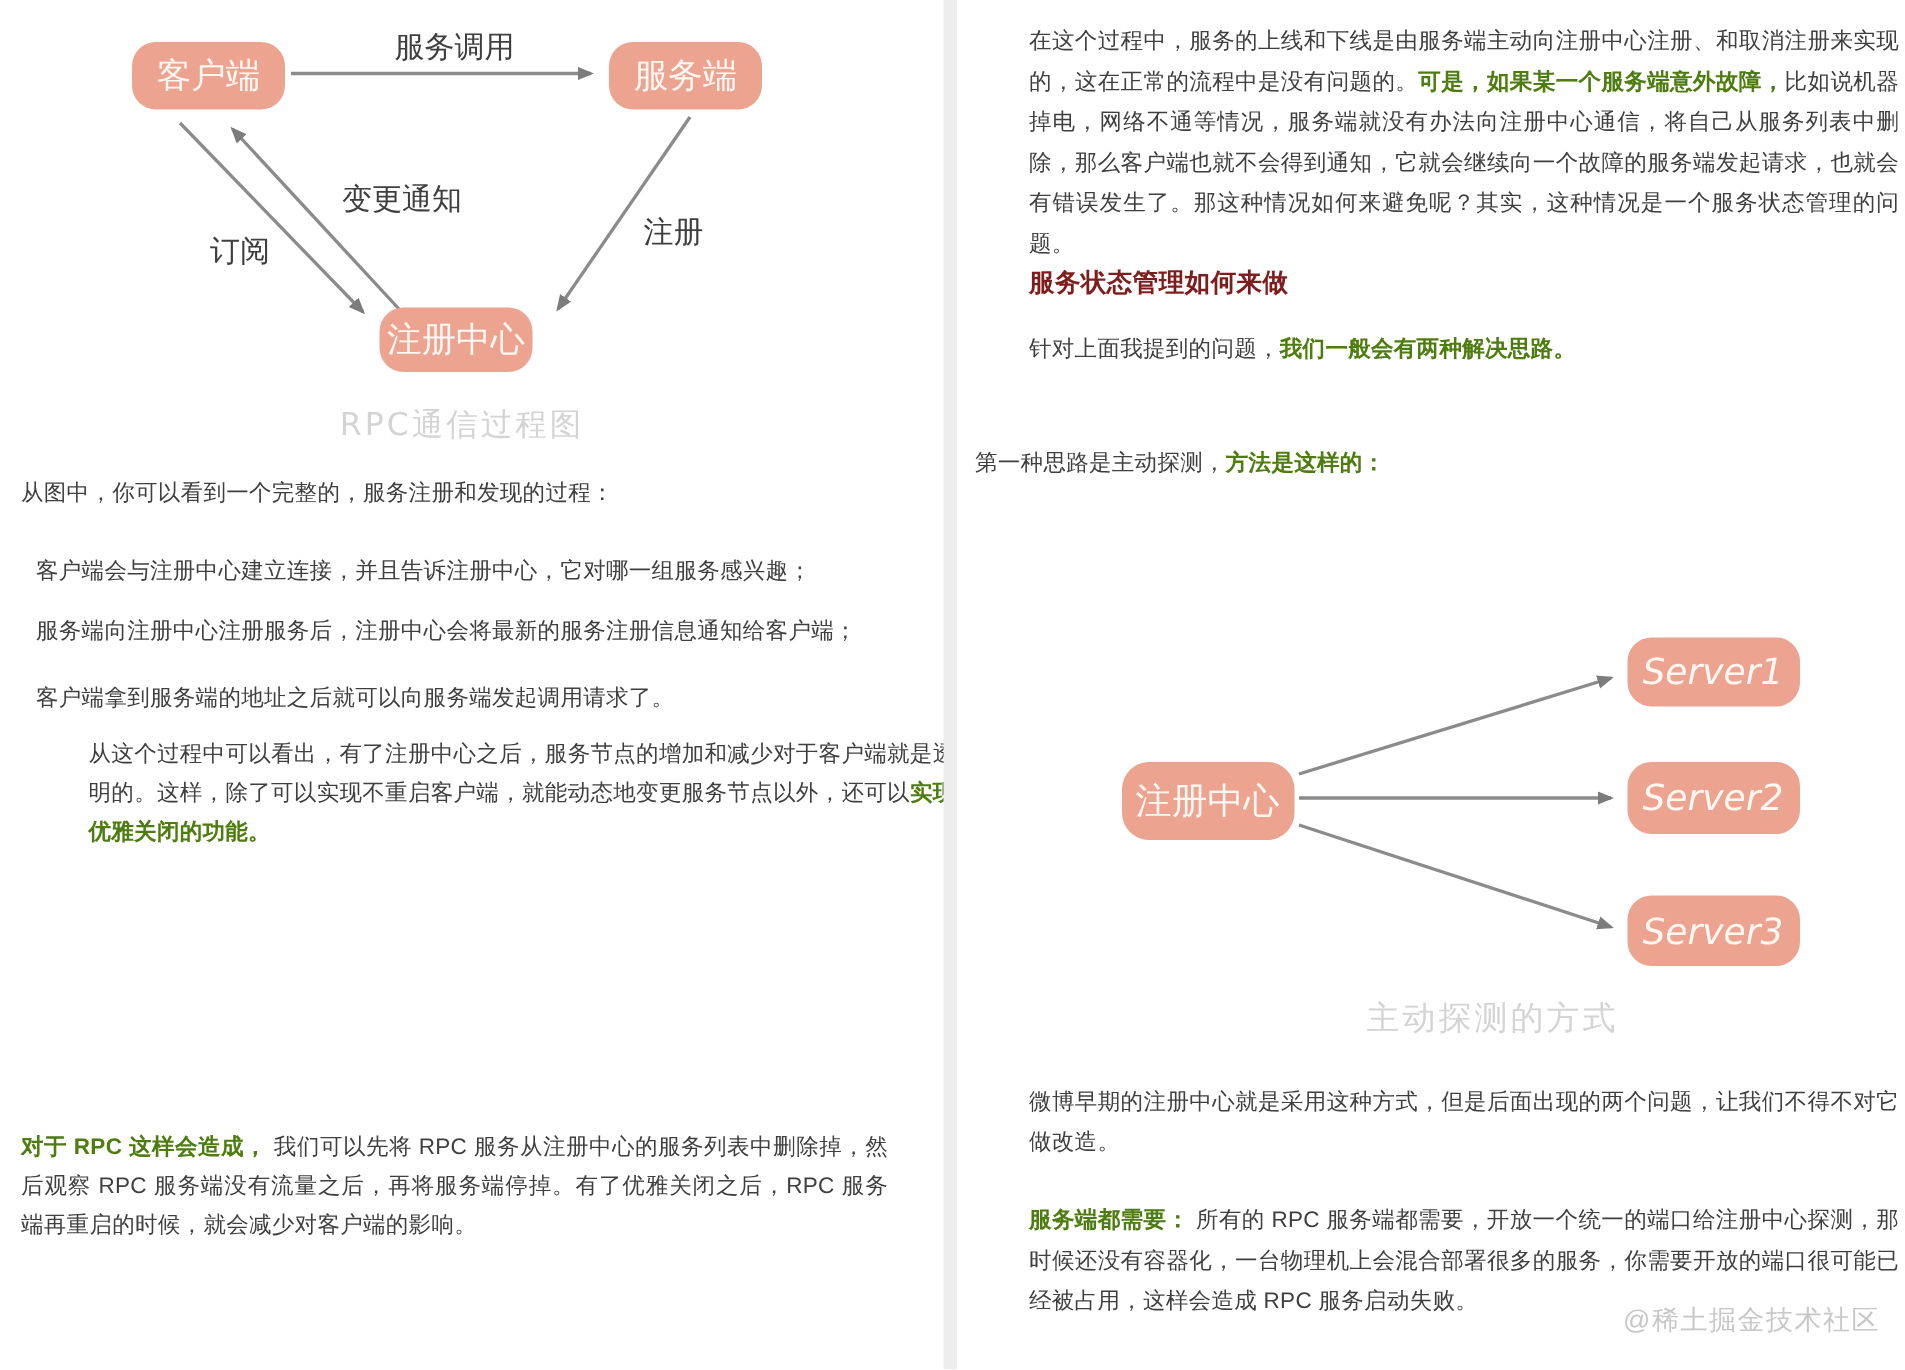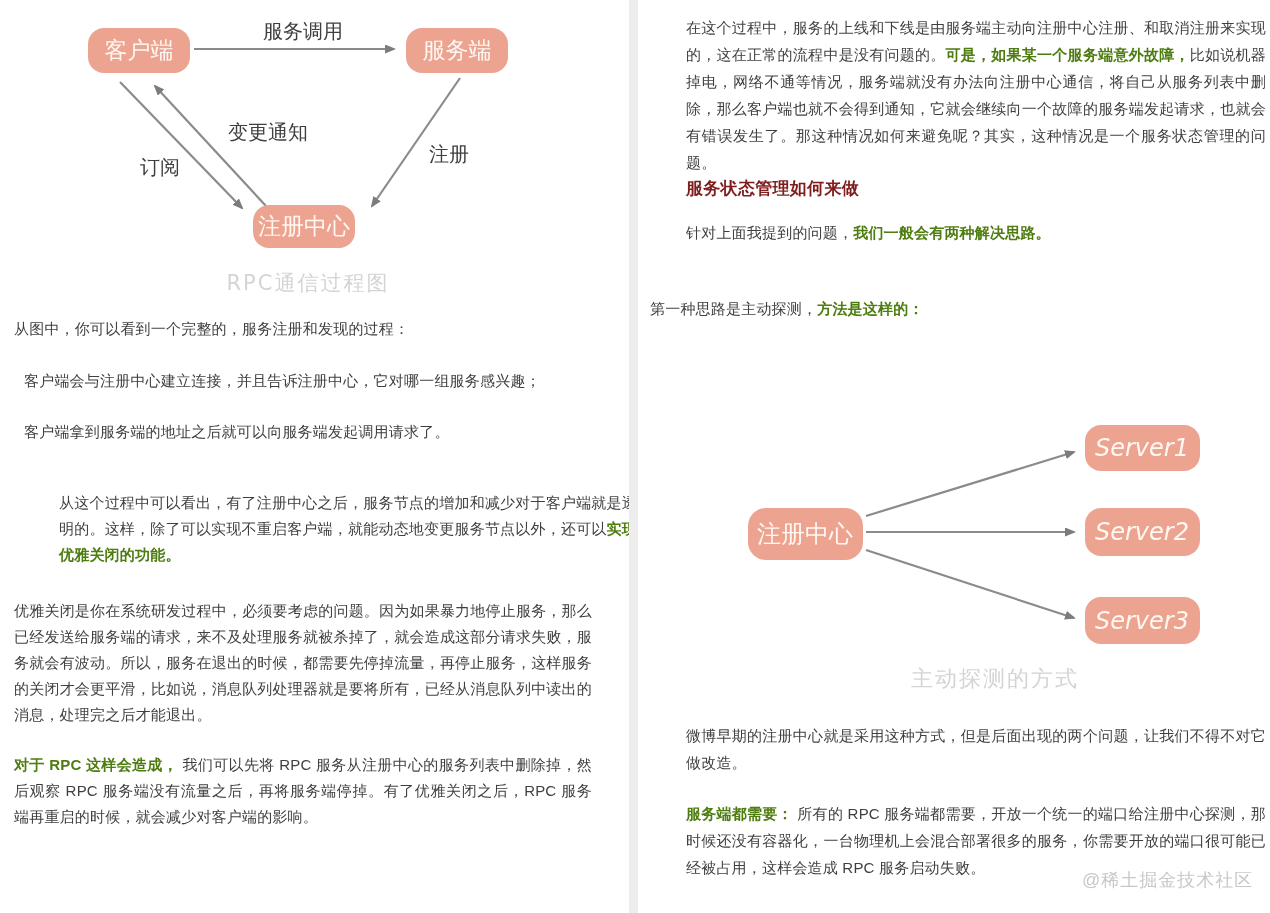--- a/index.html
+++ b/index.html
@@ -76,27 +76,27 @@
     <text class="edgelabel" x="152" y="166">订阅</text>
     <text class="edgelabel" x="260" y="131">变更通知</text>
     <text class="edgelabel" x="441" y="153">注册</text>
 
     <text class="caption" x="300" y="282">RPC通信过程图</text>
   </svg>
 
   <p class="tblock" style="left:24px; top:368px; width:568px;">客户端会与注册中心建立连接，并且告诉注册中心，它对哪一组服务感兴趣；</p>
 
   <p class="tblock" style="left:14px; top:316px; width:578px;">从图中，你可以看到一个完整的，服务注册和发现的过程：</p>
-  <p class="tblock" style="left:24px; top:419px; width:568px;font-family:Liberation Serif, serif;">客户端拿到服务端的地址之后就可以向服务端发起调用请求了。</p>
+  <p class="tblock" style="left:24px; top:408px; width:568px;">服务端向注册中心注册服务后，注册中心会将最新的服务注册信息通知给客户端；</p>
+  <p class="tblock" style="left:24px; top:453px; width:568px;font-family:Liberation Serif, serif;">客户端拿到服务端的地址之后就可以向服务端发起调用请求了。</p>
 
   <p class="tblock" style="left:14px; top:490px; width:578px;margin-left:45px;">
     <span>从这个过程中可以看出，有了注册中心之后，服务节点的增加和减少对于客户端就是透明的。这样，除了可以实现不重启客户端，就能动态地变更服务节点以外，还可以</span><span class="b">实现优雅关闭的功能。</span>
   </p>
 
-  <p class="tblock" style="left:14px; top:598px; width:578px;">优雅关闭是你在系统研发过程中，必须要考虑的问题。因为如果暴力地停止服务，那么已经发送给服务端的请求，来不及处理服务就被杀掉了，就会造成这部分请求失败，服务就会有波动。所以，服务在退出的时候，都需要先停掉流量，再停止服务，这样服务的关闭才会更平滑，比如说，消息队列处理器就是要将所有，已经从消息队列中读出的消息，处理完之后才能退出。</p>
 
   <p class="tblock" style="left:14px; top:752px; width:578px;">
     <span class="b">对于 RPC 这样会造成，</span><span> 我们可以先将 RPC 服务从注册中心的服务列表中删除掉，然后观察 RPC 服务端没有流量之后，再将服务端停掉。有了优雅关闭之后，RPC 服务端再重启的时候，就会减少对客户端的影响。</span>
   </p>
 
   <div class="divider"></div>
 
   <p class="tblock" style="left:686px; top:14px; width:580px; line-height:27px;">
     <span>在这个过程中，服务的上线和下线是由服务端主动向注册中心注册、和取消注册来实现的，这在正常的流程中是没有问题的。</span><span class="b">可是，如果某一个服务端意外故障，</span><span>比如说机器掉电，网络不通等情况，服务端就没有办法向注册中心通信，将自己从服务列表中删除，那么客户端也就不会得到通知，它就会继续向一个故障的服务端发起请求，也就会有错误发生了。那这种情况如何来避免呢？其实，这种情况是一个服务状态管理的问题。</span>
   </p>
@@ -130,21 +130,21 @@
 
     <rect class="node" x="435" y="100" width="115" height="48" rx="16"></rect>
     <text class="srvlabel" x="492" y="132">Server2</text>
 
     <rect class="node" x="435" y="189" width="115" height="47" rx="16"></rect>
     <text class="srvlabel" x="492" y="221">Server3</text>
 
     <text class="caption caption2" x="345" y="278">主动探测的方式</text>
   </svg>
 
-  <p class="tblock" style="left:686px; top:722px; width:580px; line-height:27px;">微博早期的注册中心就是采用这种方式，但是后面出现的两个问题，让我们不得不对它做改造。</p>
+  <p class="tblock" style="left:686px; top:722px; width:580px; line-height:27px;font-family:Liberation Serif, serif;">微博早期的注册中心就是采用这种方式，但是后面出现的两个问题，让我们不得不对它做改造。</p>
 
   <p class="tblock" style="left:686px; top:800px; width:580px; line-height:27px;">
     <span class="b">服务端都需要：</span><span> 所有的 RPC 服务端都需要，开放一个统一的端口给注册中心探测，那时候还没有容器化，一台物理机上会混合部署很多的服务，你需要开放的端口很可能已经被占用，这样会造成 RPC 服务启动失败。</span>
   </p>
 
   <div class="watermark">@稀土掘金技术社区</div>
 
 </div>
 
 </body></html>

